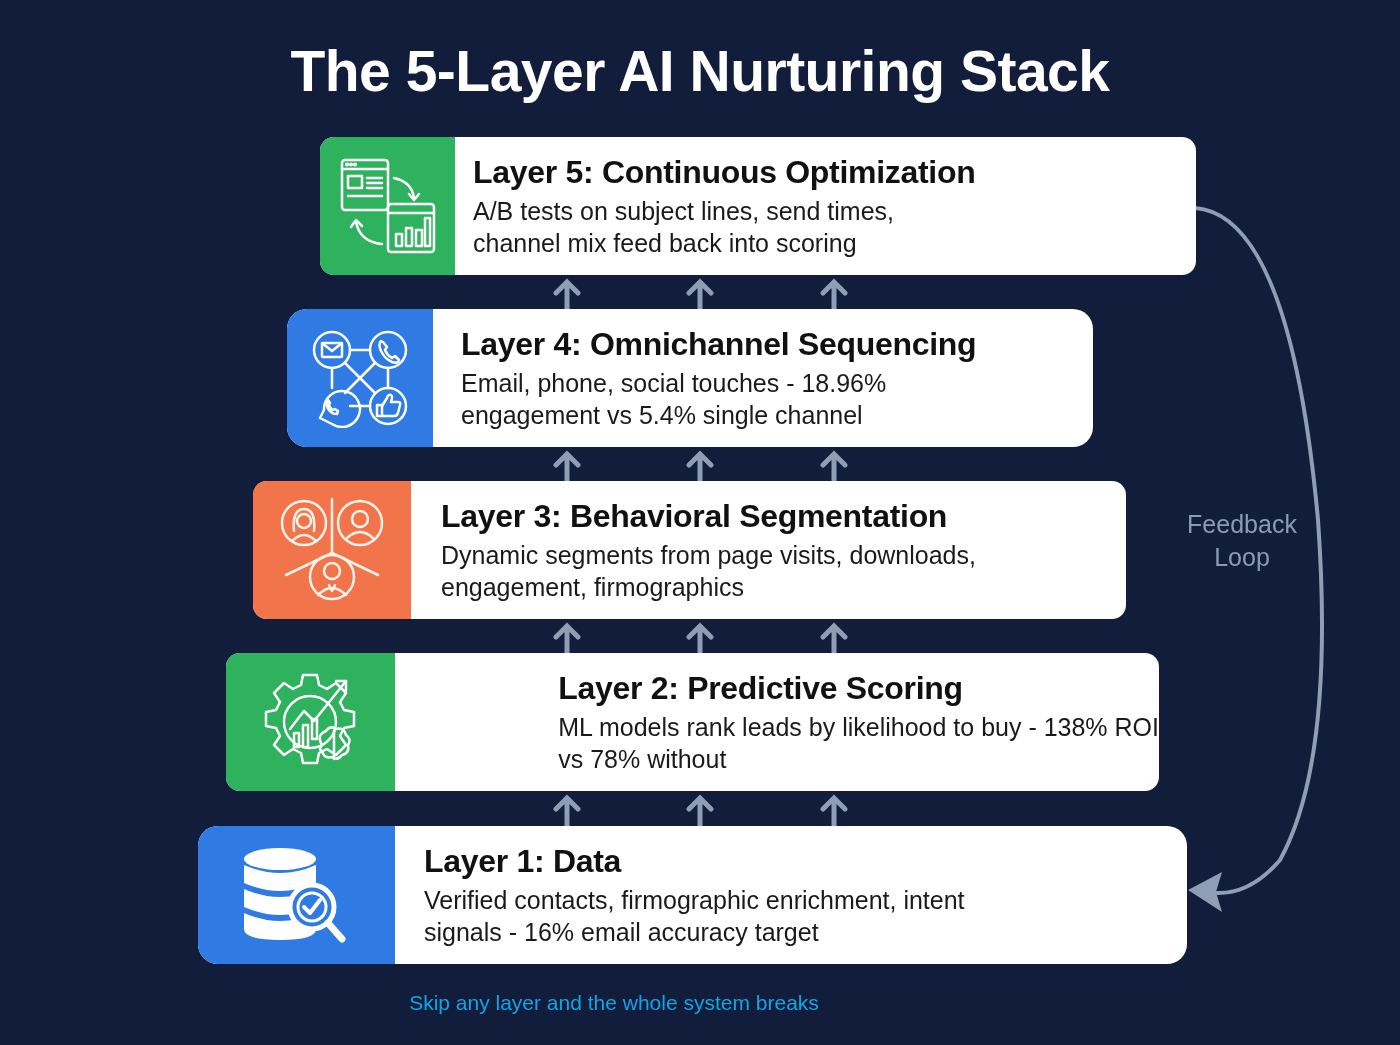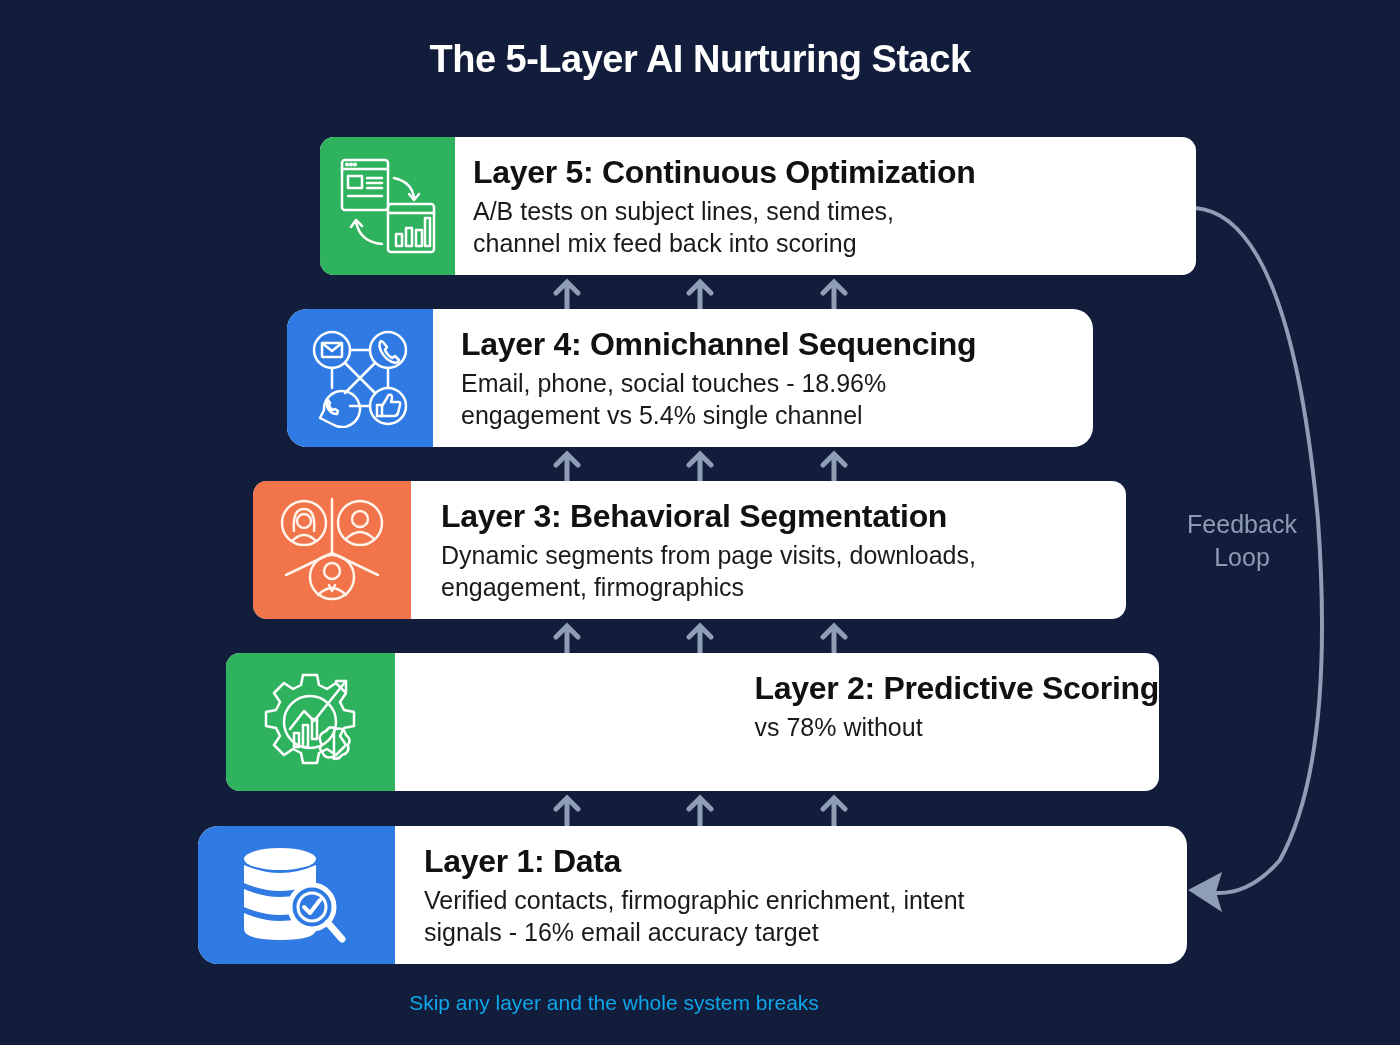--- a/index.html
+++ b/index.html
@@ -5,21 +5,21 @@
   html, body { margin: 0; padding: 0; }
   body {
     width: 1400px; height: 1045px;
     background: #111d3a;
     font-family: "Liberation Sans", "DejaVu Sans", sans-serif;
     position: relative; overflow: hidden;
   }
   .title {
     position: absolute; left: 0; top: 38px; width: 1400px;
     text-align: center; color: #ffffff;
-    font-size: 38px; font-weight: 700; letter-spacing: -0.5px;
+    font-size: 57px; font-weight: 700; letter-spacing: -0.5px;
   }
   .layer {
     position: absolute; height: 138px;
     background: #ffffff; border-radius: 14px;
     display: flex; overflow: hidden;
   }
   .layer .icon-box {
     height: 100%; display: flex; align-items: center; justify-content: center;
     flex-shrink: 0;
   }
@@ -186,20 +186,21 @@
         <rect x="47" y="58" width="5" height="22"></rect>
         <rect x="56" y="52" width="5" height="20"></rect>
       <polyline points="34,62 48,44 58,54 90,14"></polyline>
         <polyline points="80,14 90,14 90,24"></polyline>
       <path d="M66 78 q-6 -10 4 -14 q4 -6 10 -2 q8 -2 10 6 q6 4 2 10 q2 8 -6 10 q-4 6 -10 2 q-8 2 -10 -6 q-4 -2 0 -6 z"></path>
       <line x1="78" y1="64" x2="78" y2="92"></line>
     </svg>
   </div>
   <div class="text" style="padding-left:34px;">
     <div class="heading">Layer 2: Predictive Scoring</div>
+    <div class="desc">ML models rank leads by likelihood to buy - 138% ROI</div>
     <div class="desc">vs 78% without</div>
   </div>
 </div>
 
 <div class="arrows-row" style="top:793px;">
   <svg class="up-arrow" style="left:552px;" viewBox="0 0 30 34">
       <path d="M15 34 V6 M4 16 L15 5 L26 16" stroke="#8f9db5" stroke-width="5" fill="none" stroke-linecap="round"></path>
     </svg>
   <svg class="up-arrow" style="left:685px;" viewBox="0 0 30 34">
       <path d="M15 34 V6 M4 16 L15 5 L26 16" stroke="#8f9db5" stroke-width="5" fill="none" stroke-linecap="round"></path>

